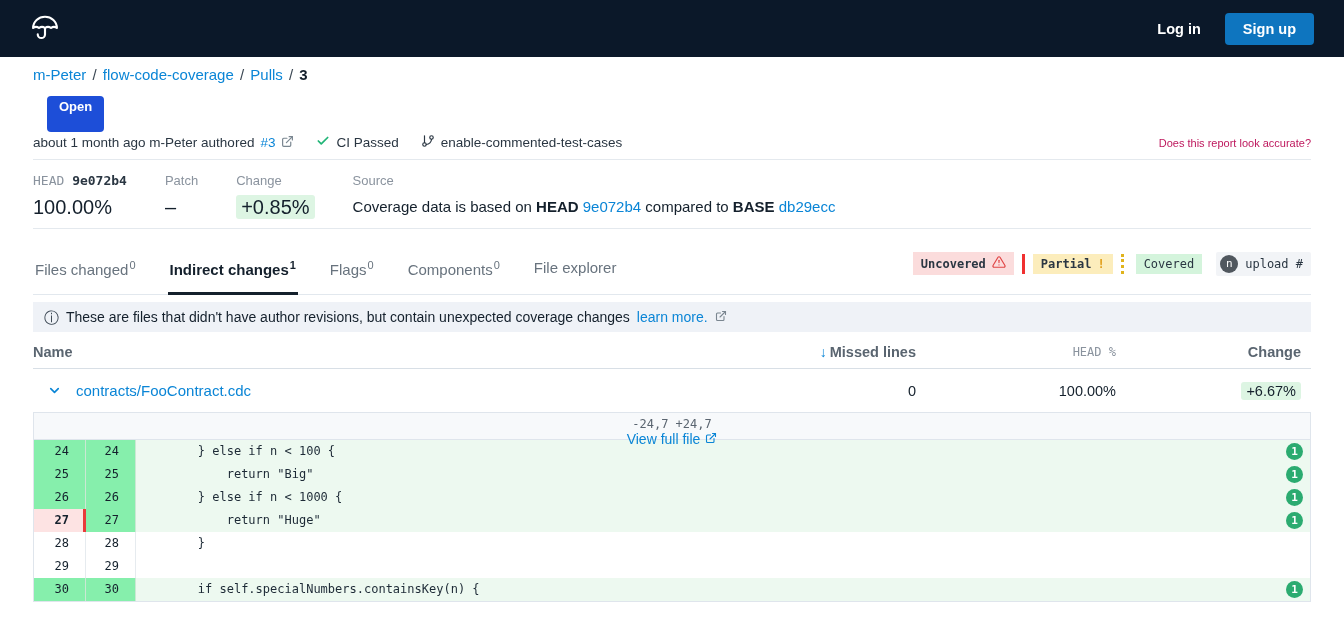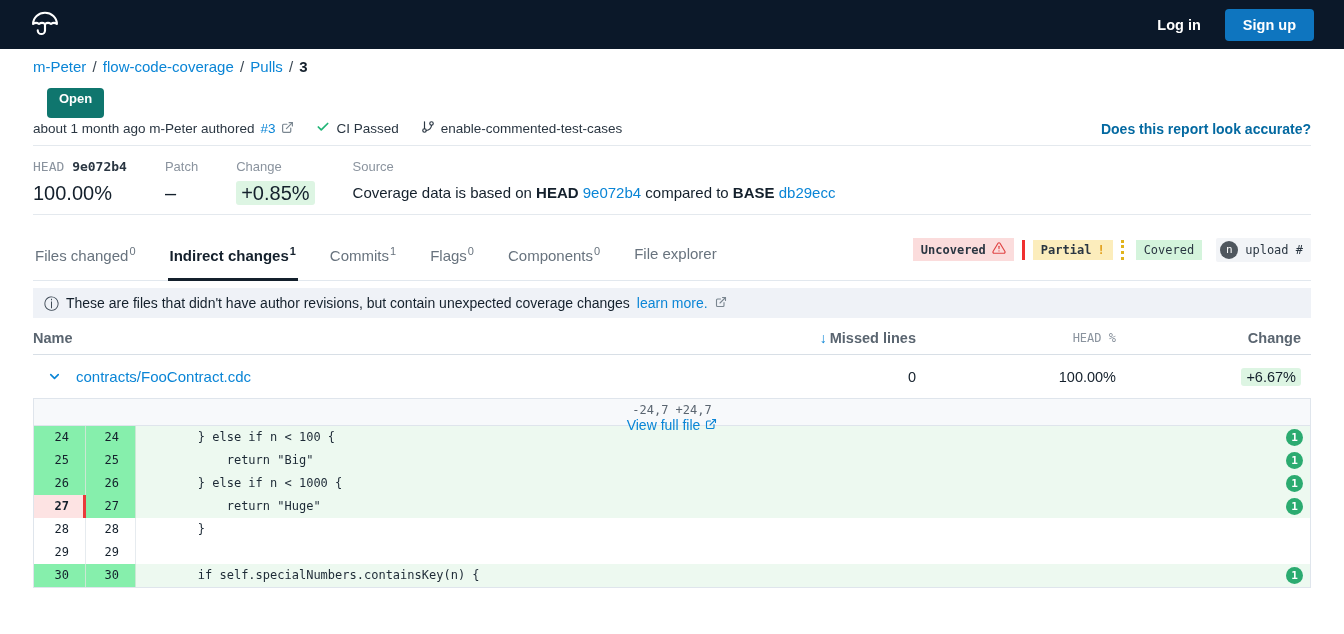--- a/index.html
+++ b/index.html
@@ -2,50 +2,50 @@
 <html><head>
 <meta charset="utf-8">
 <style>
   * { box-sizing: border-box; }
   html,body { width:1344px; height:634px; margin:0; overflow:hidden; background:#fff;
     font-family:"Liberation Sans", sans-serif; color:#14202c; }
   a { text-decoration:none; cursor:pointer; }
   .mono { font-family:"DejaVu Sans Mono", monospace; }
 
   
-  .topnav { height:49px; background:#0b1829; display:flex; align-items:center;
+  .topnav { height:57px; background:#0b1829; display:flex; align-items:center;
     justify-content:space-between; padding:0 30px; }
   .nav-left { display:flex; align-items:center; gap:22px; }
   .logo { display:flex; align-items:center; }
   .nav-links { display:flex; gap:27px; }
   .nav-link { color:#fff; font-size:14.5px; font-weight:700; }
   .nav-right { display:flex; align-items:center; gap:24px; }
   .login { color:#fff; font-size:14.5px; font-weight:700; }
   .signup { background:#0e75bf; color:#fff; border:none; border-radius:4px;
     font-size:14.5px; font-weight:700; padding:8px 18px; cursor:pointer;
     font-family:"Liberation Sans", sans-serif; }
 
   
   .breadcrumb { padding:9px 33px 0; font-size:15px; }
   .bc-link { color:#0a85d6; }
   .bc-sep { color:#3a4652; padding:0 2px; }
   .bc-cur { font-weight:700; }
 
   
   .title-row { padding:13px 33px 0; display:flex; align-items:center; }
   .pr-title { font-size:19.5px; font-weight:700; margin:0; }
-  .status-badge { background:#0f766e; color:#fff; font-size:13px; font-weight:700;
-    border-radius:4px; padding:3px 12px 12px; margin-left:14px; }
+  .status-badge { background:#1d4ed8; color:#fff; font-size:13px; font-weight:700;
+    border-radius:4px; padding:3px 12px 18px; margin-left:14px; }
   .meta-row { padding:2px 33px 0; display:flex; justify-content:space-between;
     align-items:center; font-size:13.5px; color:#2a3642; }
   .meta-left { display:flex; align-items:center; gap:6px; }
   .pr-link { color:#0a85d6; }
   .spacer14 { width:10px; }
   .branch-name { color:#2a3642; }
-  .accuracy { font-size:14px; color:#0369a1;font-weight:bold; }
+  .accuracy { font-size:11px; color:#be185d; }
   .rule { border:none; border-top:1px solid #e4e9ee; margin:8px 33px 0; }
 
   
   .stats { padding:13px 33px 0; display:flex; align-items:flex-start; }
   .stat { margin-right:38px; }
   .stat-label { font-size:13px; color:#8a939e; height:16px; }
   .stat-label .sha { color:#2a3642; font-weight:700; }
   .stat-label .dim { color:#8a939e; }
   .stat-value { font-size:20px; margin-top:5px; line-height:26px; }
   .chip-green { background:#ddf5e3; border-radius:3px; padding:1px 5px; }
@@ -195,21 +195,20 @@
     <div class="source-text"><span>Coverage data is based on </span><b>HEAD</b> <a>9e072b4</a><span> compared to </span><b>BASE</b> <a>db29ecc</a></div>
   </div>
 </div>
 
 <hr class="rule">
 
 <div class="tabs-row">
   <div class="tabs" id="tabs">
       <a class="tab"><span>Files changed</span><sup>0</sup></a>
       <a class="tab active"><span>Indirect changes</span><sup>1</sup></a>
-      <a class="tab"><span>Commits</span><sup>1</sup></a>
       <a class="tab"><span>Flags</span><sup>0</sup></a>
       <a class="tab"><span>Components</span><sup>0</sup></a>
       <a class="tab"><span>File explorer</span></a>
     </div>
   <div class="legend">
     <span class="chip chip-unc">
       <span>Uncovered</span>
       <span>
         <svg width="14" height="14" viewBox="0 0 24 24" fill="none" stroke="#e04444" stroke-width="2" stroke-linecap="round" stroke-linejoin="round">
             <path d="M10.3 3.9 1.8 18a2 2 0 0 0 1.7 3h17a2 2 0 0 0 1.7-3L13.7 3.9a2 2 0 0 0-3.4 0z"></path>

